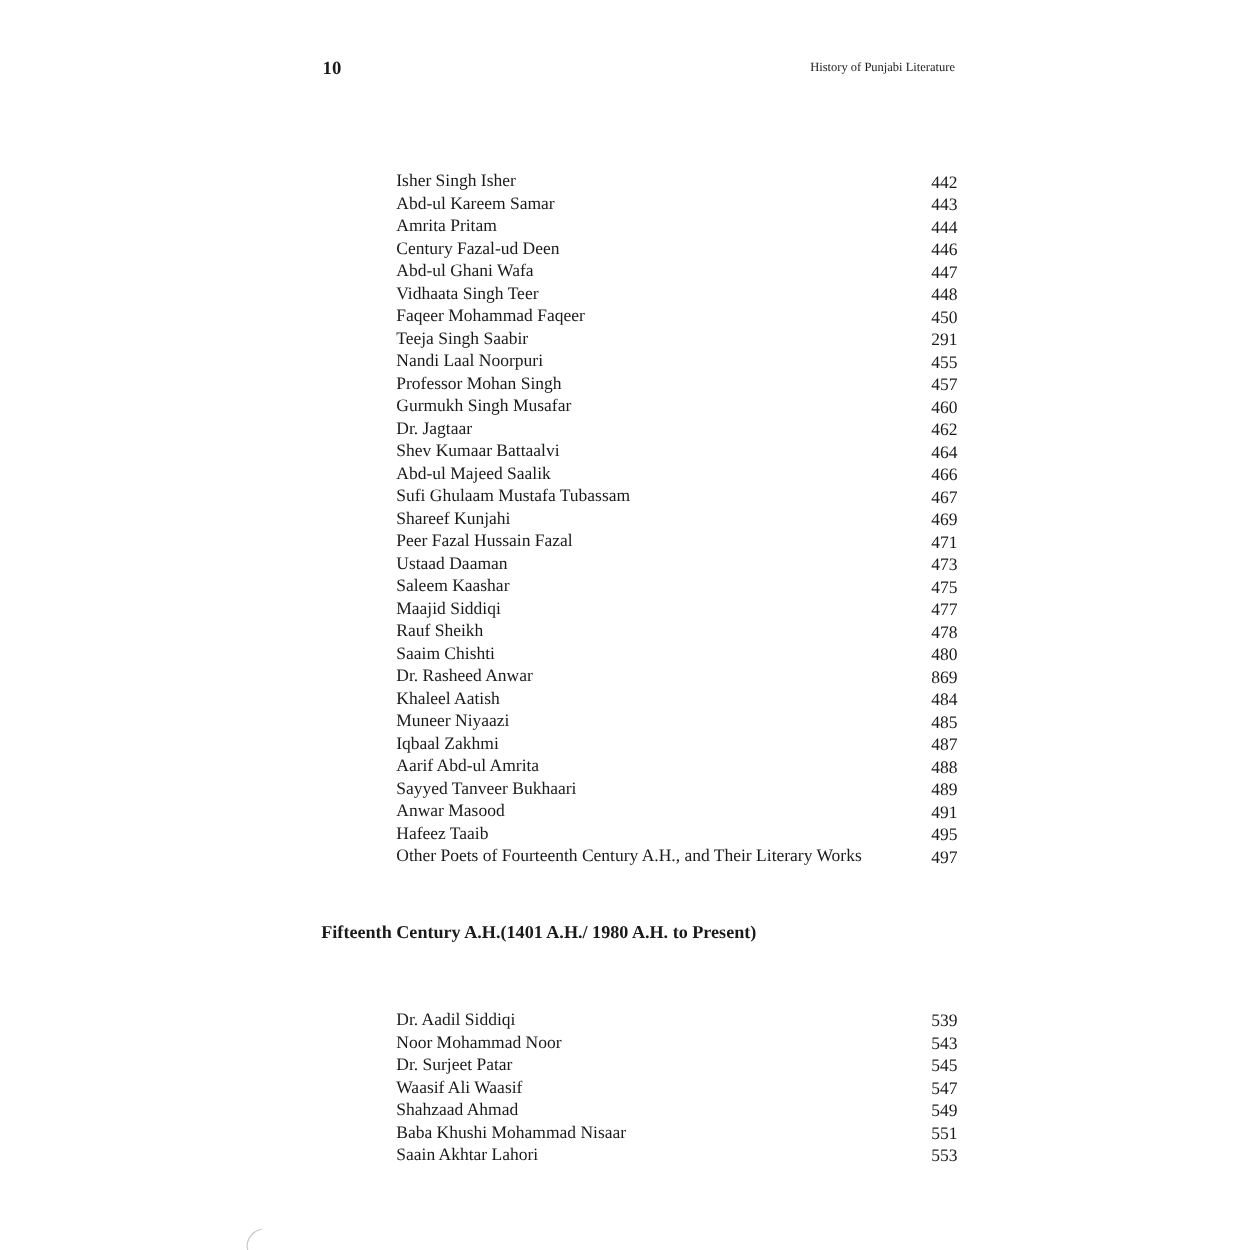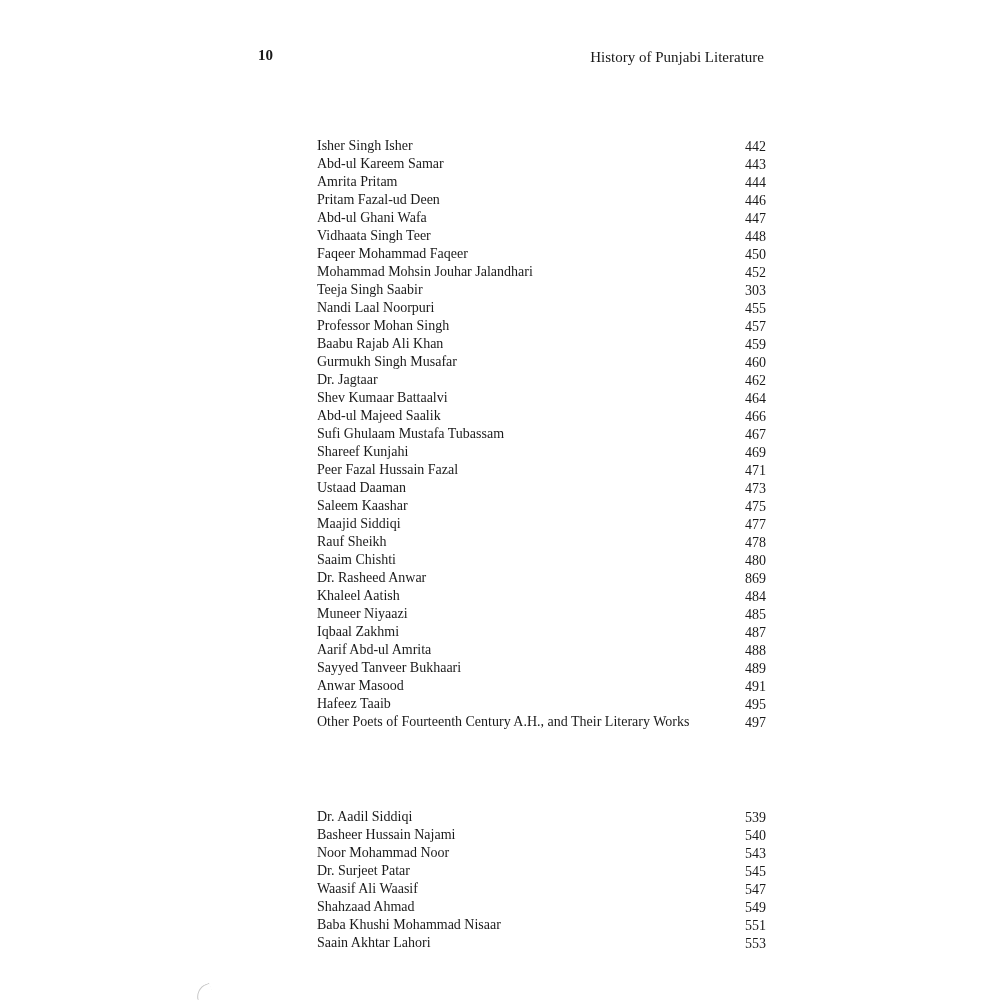--- a/index.html
+++ b/index.html
@@ -34,21 +34,21 @@
       position: absolute;
       left: 0;
       top: 0;
       font-weight: bold;
       font-size: 15px;
     }
     .running-title {
       position: absolute;
       right: 0;
       top: 2px;
-      font-size: 15px;
+      font-size: 10px;
     }
     .toc-list {
       position: absolute;
       left: 313px;
       width: 453px;
       margin-top: 40px;
     }
     .toc-list.first {
       top: 97px;
     }
@@ -109,56 +109,48 @@
       </div>
     <div class="toc-row">
         <span class="toc-title">Abd-ul Kareem Samar</span>
         <span class="toc-page">443</span>
       </div>
     <div class="toc-row">
         <span class="toc-title">Amrita Pritam</span>
         <span class="toc-page">444</span>
       </div>
     <div class="toc-row">
-        <span class="toc-title">Pritam Fazal-ud Deen</span>
+        <span class="toc-title">Century Fazal-ud Deen</span>
         <span class="toc-page">446</span>
       </div>
     <div class="toc-row">
         <span class="toc-title">Abd-ul Ghani Wafa</span>
         <span class="toc-page">447</span>
       </div>
     <div class="toc-row">
         <span class="toc-title">Vidhaata Singh Teer</span>
         <span class="toc-page">448</span>
       </div>
     <div class="toc-row">
         <span class="toc-title">Faqeer Mohammad Faqeer</span>
         <span class="toc-page">450</span>
       </div>
     <div class="toc-row">
-        <span class="toc-title">Mohammad Mohsin Jouhar Jalandhari</span>
-        <span class="toc-page">452</span>
-      </div>
-    <div class="toc-row">
         <span class="toc-title">Teeja Singh Saabir</span>
-        <span class="toc-page">303</span>
+        <span class="toc-page">291</span>
       </div>
     <div class="toc-row">
         <span class="toc-title">Nandi Laal Noorpuri</span>
         <span class="toc-page">455</span>
       </div>
     <div class="toc-row">
         <span class="toc-title">Professor Mohan Singh</span>
         <span class="toc-page">457</span>
       </div>
     <div class="toc-row">
-        <span class="toc-title">Baabu Rajab Ali Khan</span>
-        <span class="toc-page">459</span>
-      </div>
-    <div class="toc-row">
         <span class="toc-title">Gurmukh Singh Musafar</span>
         <span class="toc-page">460</span>
       </div>
     <div class="toc-row">
         <span class="toc-title">Dr. Jagtaar</span>
         <span class="toc-page">462</span>
       </div>
     <div class="toc-row">
         <span class="toc-title">Shev Kumaar Battaalvi</span>
         <span class="toc-page">464</span>
@@ -230,31 +222,28 @@
     <div class="toc-row">
         <span class="toc-title">Hafeez Taaib</span>
         <span class="toc-page">495</span>
       </div>
     <div class="toc-row">
         <span class="toc-title">Other Poets of Fourteenth Century A.H., and Their Literary Works</span>
         <span class="toc-page">497</span>
       </div>
   </div>
 
+  <div class="section-heading">Fifteenth Century A.H.(1401 A.H./ 1980 A.H. to Present)</div>
 
   <div class="toc-list second">
     <div class="toc-row">
         <span class="toc-title">Dr. Aadil Siddiqi</span>
         <span class="toc-page">539</span>
       </div>
     <div class="toc-row">
-        <span class="toc-title">Basheer Hussain Najami</span>
-        <span class="toc-page">540</span>
-      </div>
-    <div class="toc-row">
         <span class="toc-title">Noor Mohammad Noor</span>
         <span class="toc-page">543</span>
       </div>
     <div class="toc-row">
         <span class="toc-title">Dr. Surjeet Patar</span>
         <span class="toc-page">545</span>
       </div>
     <div class="toc-row">
         <span class="toc-title">Waasif Ali Waasif</span>
         <span class="toc-page">547</span>

